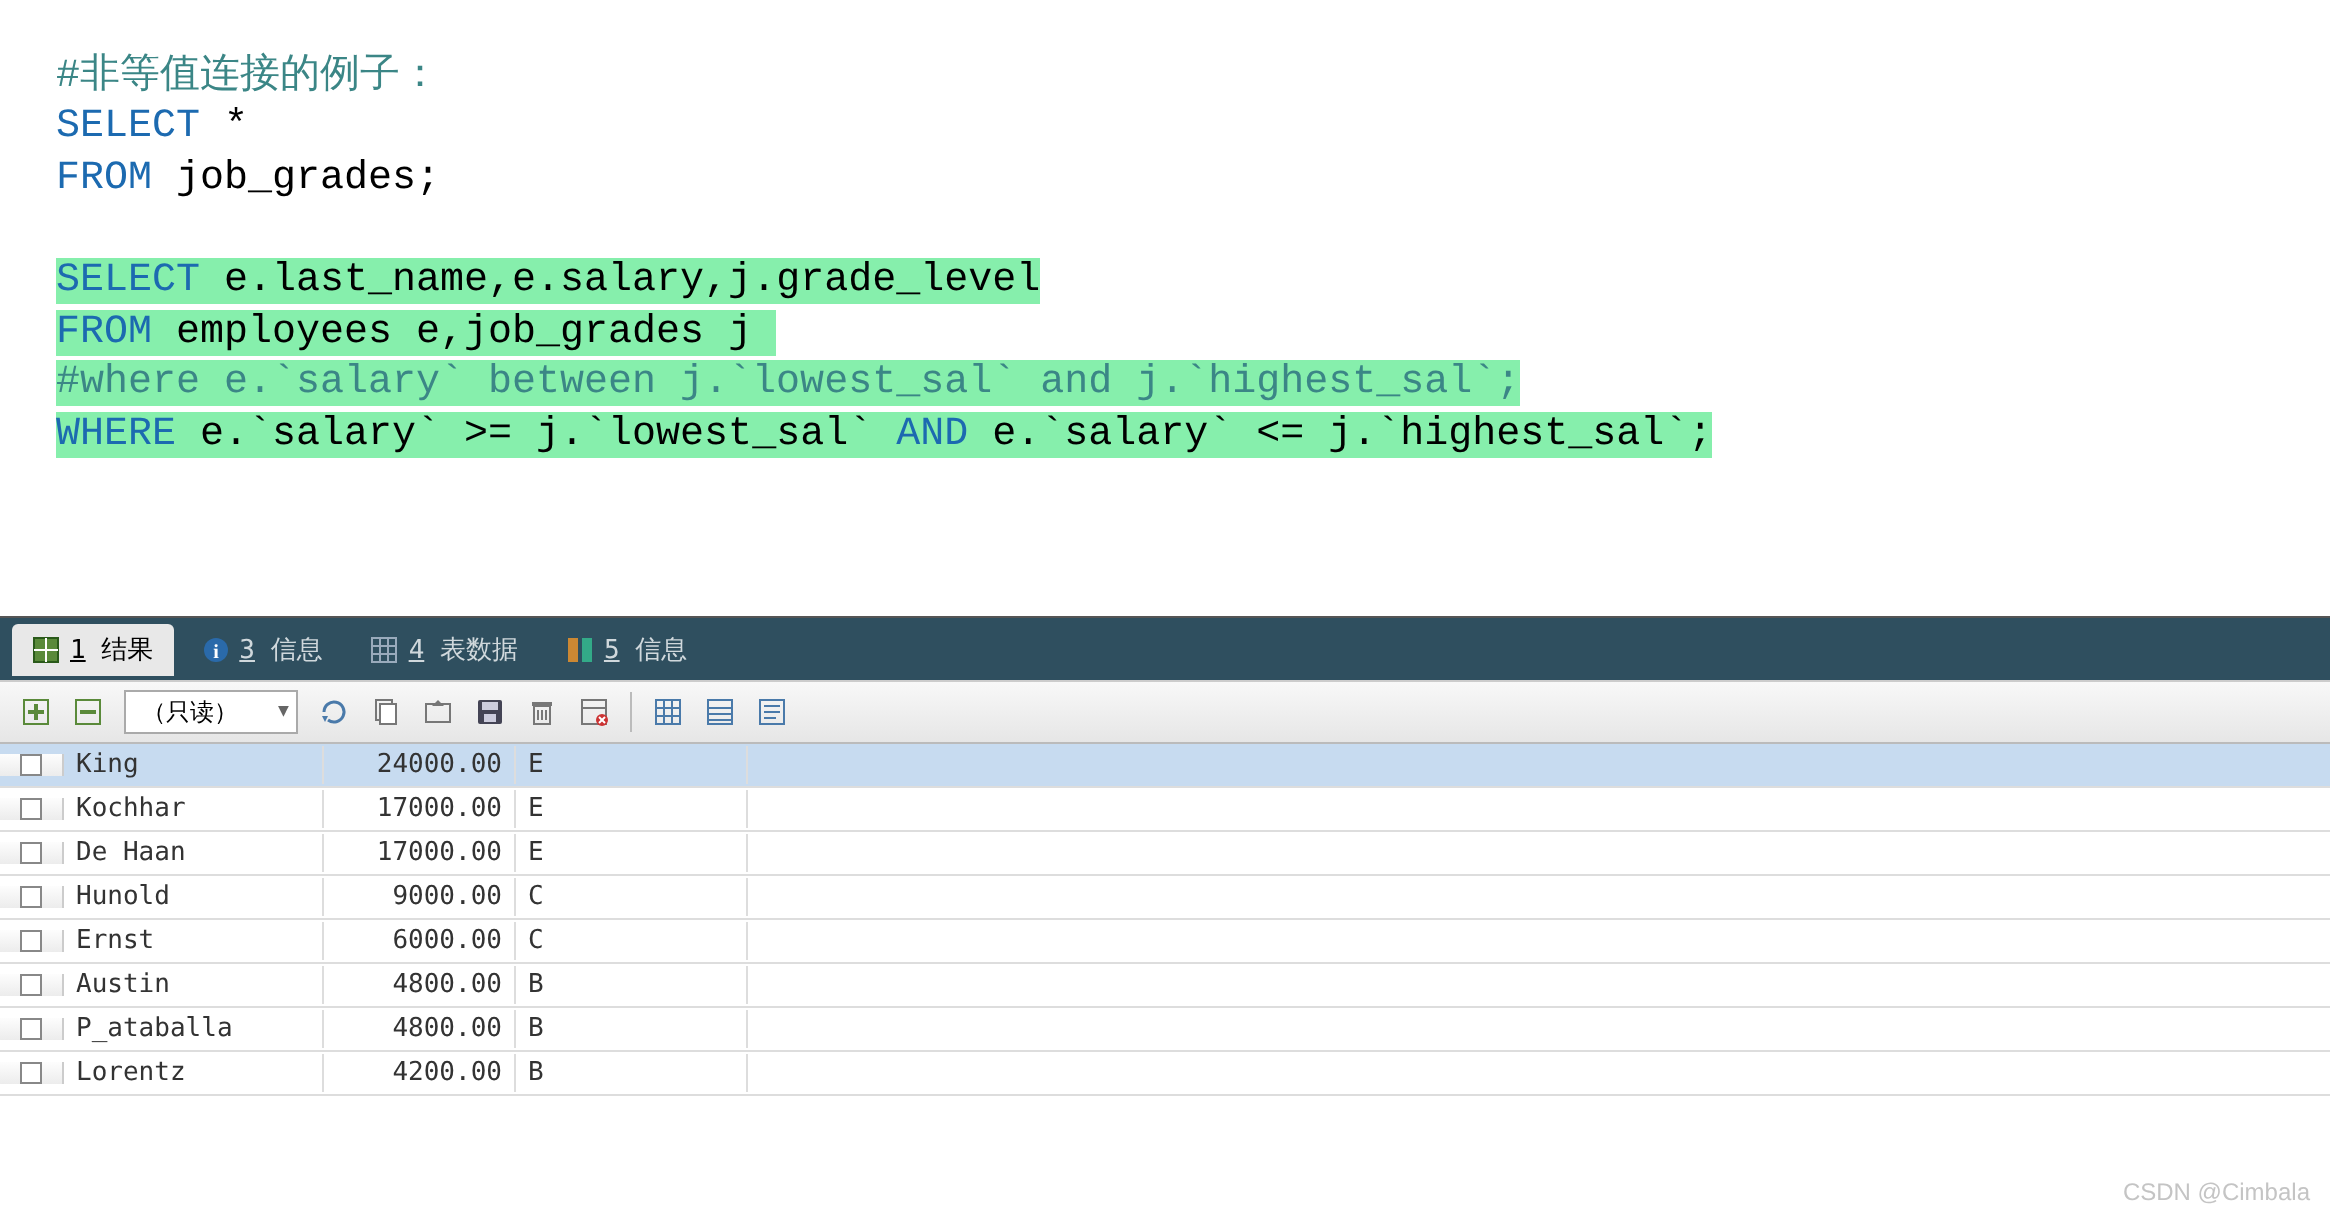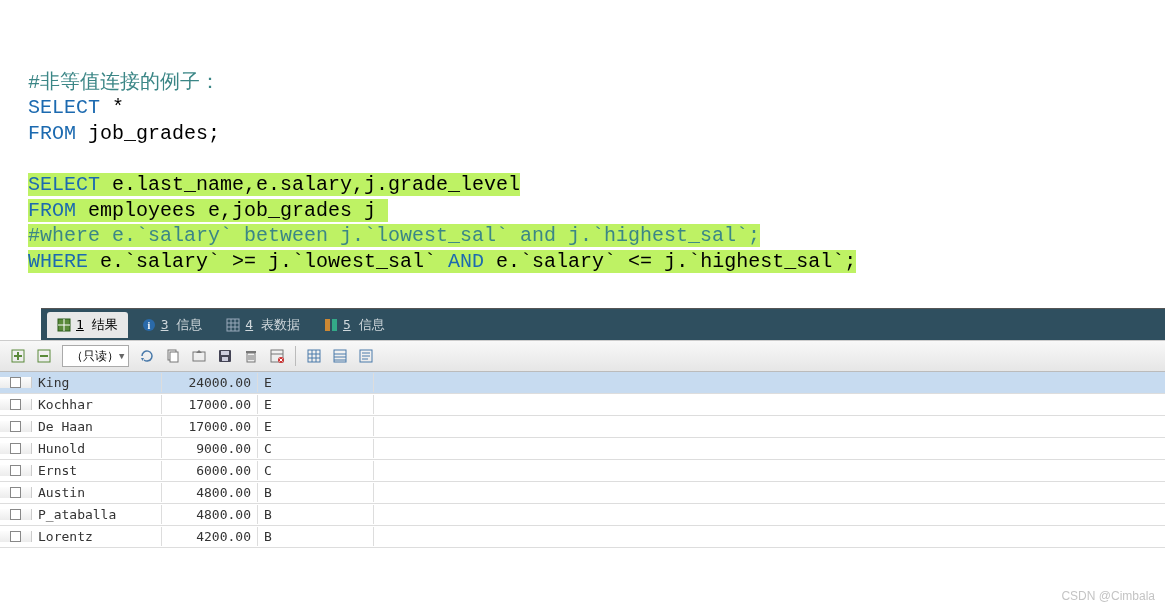--- a/index.html
+++ b/index.html
@@ -1,38 +1,38 @@
 <!DOCTYPE html>
 <html><head>
 <meta charset="utf-8">
 <style>
   * { box-sizing: border-box; margin: 0; padding: 0; }
   html, body { width: 1165px; height: 607px; overflow: hidden; font-family: "Microsoft YaHei", Consolas, monospace; background: #fff; }
 
   .editor { display: flex; height: 308px; background: #fff; font-family: Consolas, "Courier New", monospace; font-size: 20px; line-height: 25.6px; }
   .gutter { width: 70px; background: #fff; color: #aeaeae; text-align: right; padding-right: 14px; user-select: none; }
   .gutter div { height: 25.6px; }
-  .code { flex: 1; white-space: pre; color: #000; position: relative; padding-left: 28px; margin-top: 44px; }
+  .code { flex: 1; white-space: pre; color: #000; position: relative; padding-left: 28px; }
   .code .line { height: 25.6px; display: block; white-space: pre; }
 
   .kw { color: #1c6ab0; }
   .cmt { color: #3b8686; }
 
-  .sel { background: #bef264; }
-
-  .tabs { display: flex; align-items: center; height: 32px; background: #2f4f5f; color: #fff; font-size: 13px; padding-left: 6px; gap: 4px; border-top: 1px solid #555; margin-left: 41px; }
+  .sel { background: #86efac; }
+
+  .tabs { display: flex; align-items: center; height: 32px; background: #2f4f5f; color: #fff; font-size: 13px; padding-left: 6px; gap: 4px; border-top: 1px solid #555; }
   .tab { display: flex; align-items: center; gap: 5px; padding: 4px 10px; cursor: pointer; }
   .tab.active { background: #e8e8e8; color: #000; border-top-left-radius: 3px; border-top-right-radius: 3px; }
   .tab.inactive { color: #d0d8dc; }
   .tab u { text-decoration: underline; }
   .tab-ic { width: 14px; height: 14px; display: inline-flex; align-items: center; justify-content: center; }
 
   .toolbar { display: flex; align-items: center; height: 32px; background: linear-gradient(#f8f8f8,#e6e6e6); border-top: 1px solid #ccc; border-bottom: 1px solid #bbb; padding: 0 6px; gap: 2px; font-size: 12px; }
   .tbtn { width: 24px; height: 24px; display: flex; align-items: center; justify-content: center; color: #555; border-radius: 2px; }
-  .dropdown { display: flex; align-items: center; border: 1px solid #aaa; background: #fff; height: 22px; padding: 0 4px 0 8px; font-size: 12px; margin: 0 4px; }
+  .dropdown { display: flex; align-items: center; border: 1px solid #aaa; background: #fff; height: 22px; padding: 0 4px 0 8px; font-size: 12px; gap: 20px; margin: 0 4px; }
   .sep { width: 1px; height: 20px; background: #bbb; margin: 0 4px; }
 
   .grid { font-size: 12px; font-family: "Microsoft YaHei", Tahoma, sans-serif; display: flex; flex-direction: column; }
   .ghead { display: flex; background: linear-gradient(#fdfdfd,#ececec); border-bottom: 1px solid #bbb; }
   .ghead .gh { border-right: 1px solid #ccc; padding: 3px 6px; color: #333; font-family: Consolas, monospace; font-size: 13px; }
   .grow { display: flex; border-bottom: 1px solid #ddd; height: 22px; align-items: center; }
   .grow.sel-row { background: #c7dbf0; }
   .gc { border-right: 1px solid #ddd; padding: 2px 6px; font-family: Consolas, monospace; font-size: 13px; color: #333; overflow: hidden; white-space: nowrap; }
   .gc.num { text-align: right; }
   .rowmark { width: 32px; display: flex; align-items: center; justify-content: center; border-right: 1px solid #ccc; background: linear-gradient(#fdfdfd,#ececec); }

